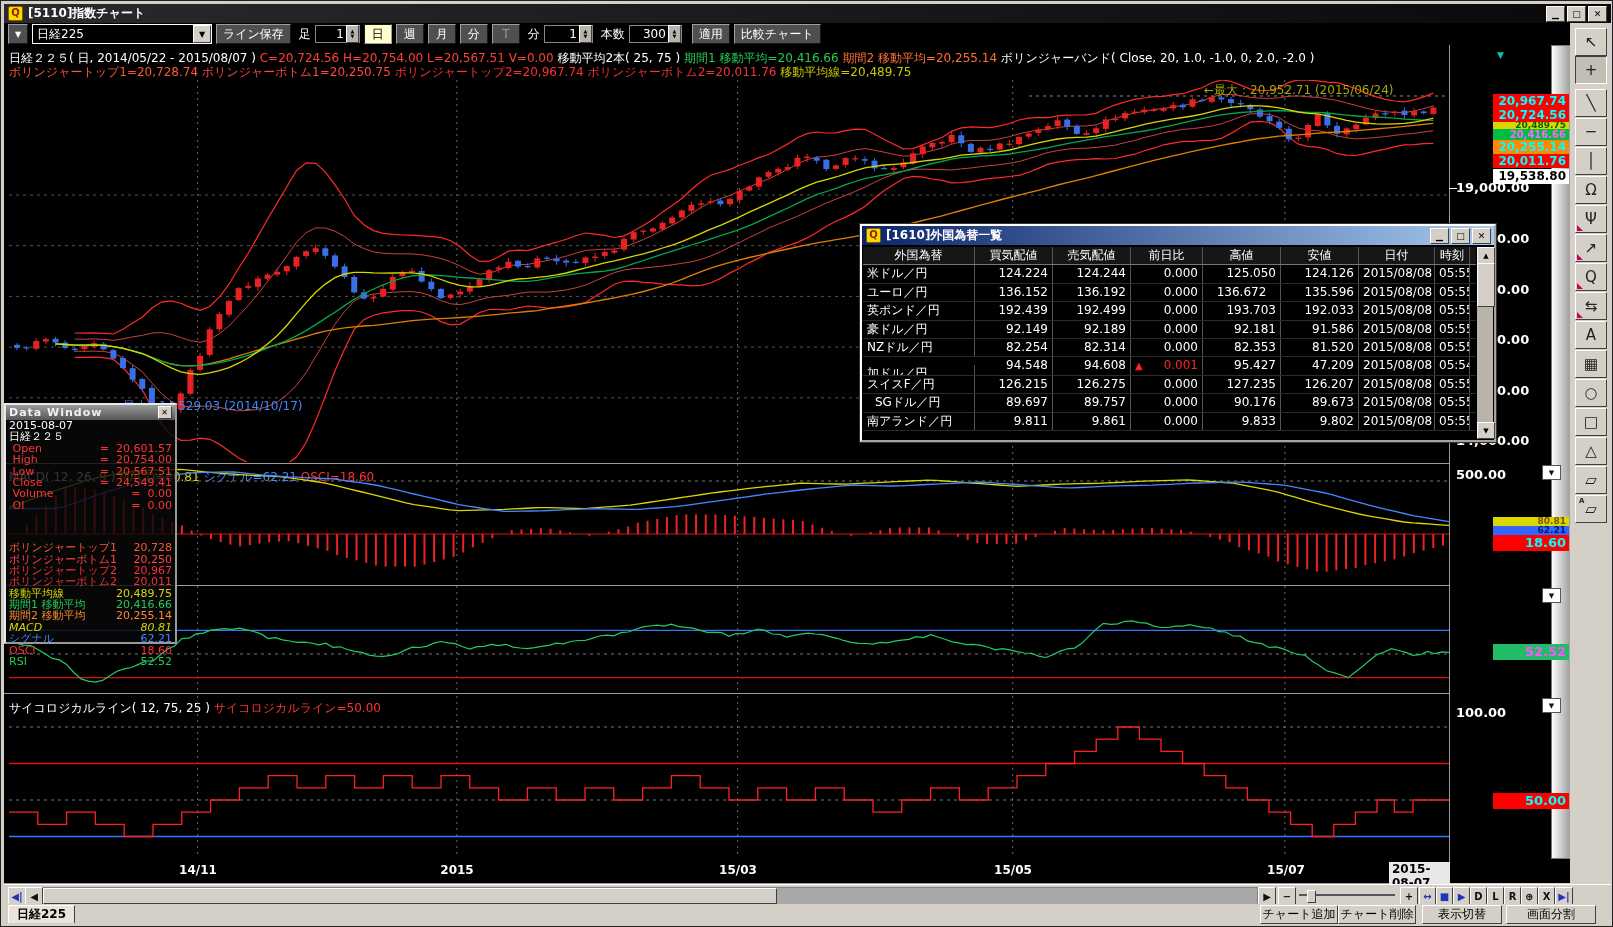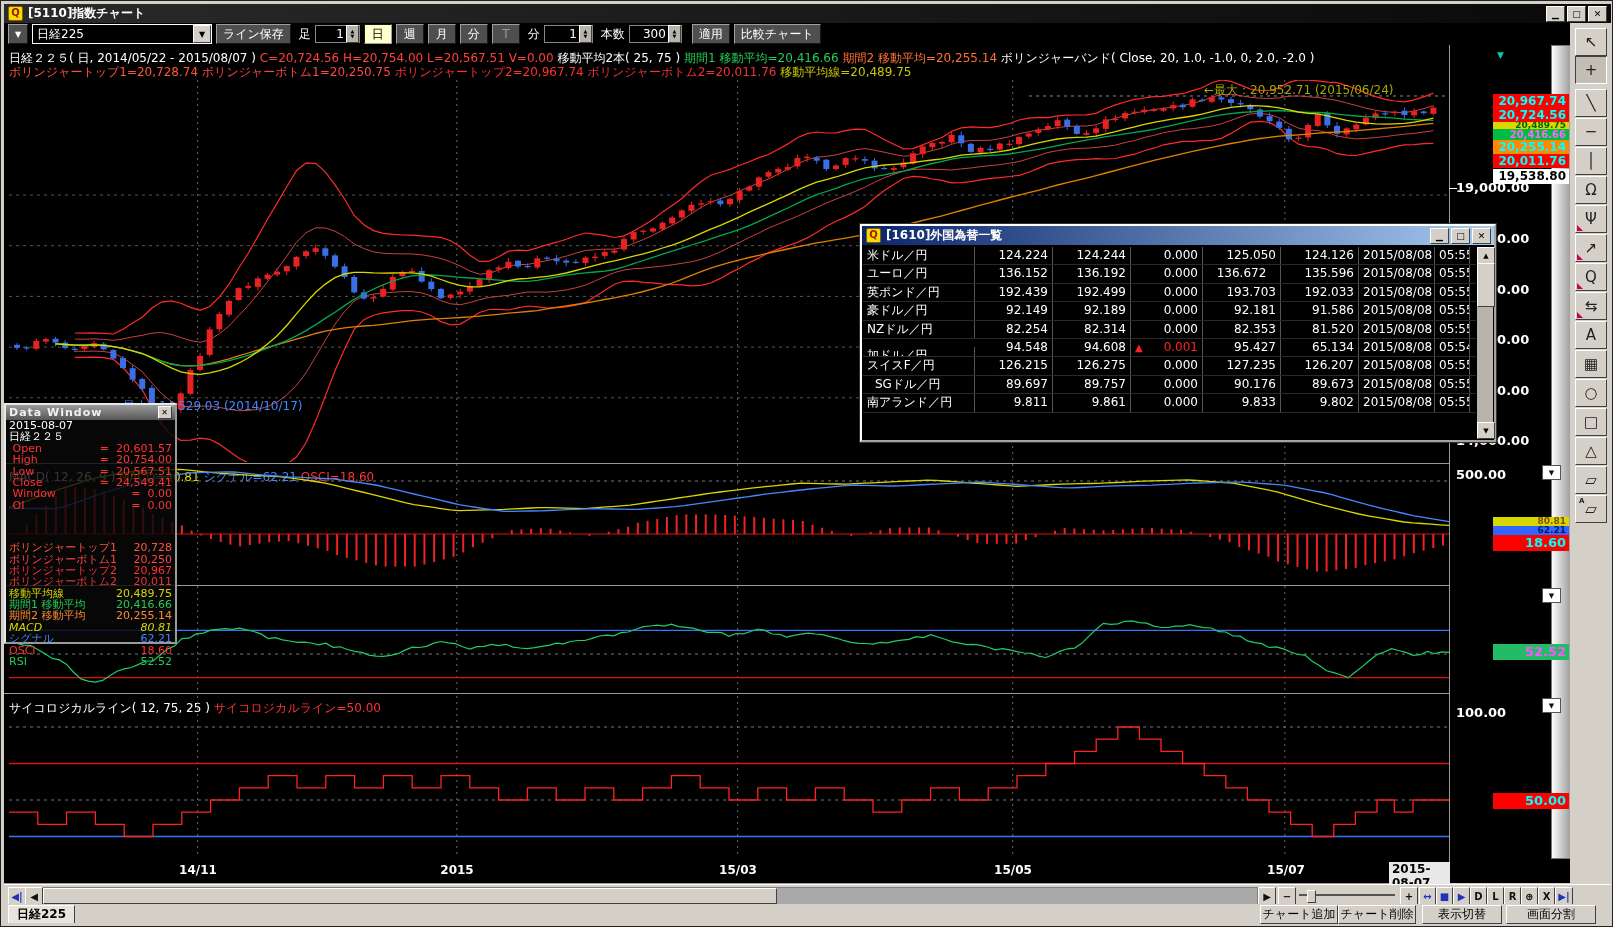--- a/index.html
+++ b/index.html
@@ -686,21 +686,21 @@
       <span>Data Window</span>
       <span class="dx bevout">✕</span>
     </div>
     <div id="dwrows">
         <div class="drow" style="color: rgb(255, 255, 255);"><span>2015-08-07</span><span class="dv"></span></div>
         <div class="drow" style="color: rgb(255, 255, 255); text-align: center;"><span>日経２２５</span><span class="dv"></span></div>
         <div class="drow" style="color: rgb(255, 51, 51);"><span> Open</span><span class="dv">=  20,601.57</span></div>
         <div class="drow" style="color: rgb(255, 51, 51);"><span> High</span><span class="dv">=  20,754.00</span></div>
         <div class="drow" style="color: rgb(255, 51, 51);"><span> Low</span><span class="dv">=  20,567.51</span></div>
         <div class="drow" style="color: rgb(255, 51, 51);"><span> Close</span><span class="dv">=  24,549.41</span></div>
-        <div class="drow" style="color: rgb(255, 51, 51);"><span> Window</span><span class="dv">=  0.00</span></div>
+        <div class="drow" style="color: rgb(255, 51, 51);"><span> Volume</span><span class="dv">=  0.00</span></div>
         <div class="drow" style="color: rgb(255, 51, 51);"><span> OI</span><span class="dv">=  0.00</span></div>
         <div class="drow" style="color: rgb(255, 85, 53); margin-top: 31px;"><span>ボリンジャートップ1</span><span class="dv">20,728</span></div>
         <div class="drow" style="color: rgb(255, 69, 69);"><span>ボリンジャーボトム1</span><span class="dv">20,250</span></div>
         <div class="drow" style="color: rgb(255, 48, 48);"><span>ボリンジャートップ2</span><span class="dv">20,967</span></div>
         <div class="drow" style="color: rgb(238, 51, 51);"><span>ボリンジャーボトム2</span><span class="dv">20,011</span></div>
         <div class="drow" style="color: rgb(216, 216, 0);"><span>移動平均線</span><span class="dv">20,489.75</span></div>
         <div class="drow" style="color: rgb(34, 204, 85);"><span>期間1 移動平均</span><span class="dv">20,416.66</span></div>
         <div class="drow" style="color: rgb(255, 136, 51);"><span>期間2 移動平均</span><span class="dv">20,255.14</span></div>
         <div class="drow" style="color: rgb(216, 216, 0); font-style: italic;"><span>MACD</span><span class="dv">80.81</span></div>
         <div class="drow" style="color: rgb(68, 136, 255);"><span>シグナル</span><span class="dv">62.21</span></div>
@@ -713,20 +713,30 @@
     <div id="ftitle">
       <div class="appicon">Q</div>
       <span>[1610]外国為替一覧</span>
       <span style="margin-left:auto;display:flex;margin-right:3px;" id="fctrls">
           <div class="wbtn bevout">▁</div>
           <div class="wbtn bevout">□</div>
           <div class="wbtn bevout">✕</div>
         </span>
     </div>
     <div id="ftable">
+        <div class="frow head">
+          <div class="fc" style="width: 112px; text-align: center;">外国為替</div>
+          <div class="fc" style="width: 78px; text-align: center;">買気配値</div>
+          <div class="fc" style="width: 78px; text-align: center;">売気配値</div>
+          <div class="fc" style="width: 72px; text-align: center;">前日比</div>
+          <div class="fc" style="width: 78px; text-align: center;">高値</div>
+          <div class="fc" style="width: 78px; text-align: center;">安値</div>
+          <div class="fc" style="width: 76px; text-align: center;">日付</div>
+          <div class="fc" style="width: 35px; text-align: center;">時刻</div>
+        </div>
         <div class="frow">
           <div class="fc" style="width: 112px;">米ドル／円</div>
           <div class="fc num" style="width: 78px;">124.224</div>
           <div class="fc num" style="width: 78px;">124.244</div>
           <div class="fc" style="width: 72px; display: flex;">
             <span style="color: rgb(255, 34, 34); font-size: 10px;"></span>
             <span style="margin-left: auto;">0.000</span>
           </div>
           <div class="fc num" style="width: 78px;">125.050</div>
           <div class="fc num" style="width: 78px;">124.126</div>
@@ -787,21 +797,21 @@
         </div>
         <div class="frow">
           <div class="fc" style="width: 112px; margin-top: 8px;">加ドル／円</div>
           <div class="fc num" style="width: 78px;">94.548</div>
           <div class="fc num" style="width: 78px;">94.608</div>
           <div class="fc" style="width: 72px; display: flex;">
             <span style="color: rgb(255, 34, 34); font-size: 10px;">▲</span>
             <span style="margin-left: auto; color: rgb(255, 34, 34);">0.001</span>
           </div>
           <div class="fc num" style="width: 78px;">95.427</div>
-          <div class="fc num" style="width: 78px;">65.134</div>
+          <div class="fc num" style="width: 78px;">47.209</div>
           <div class="fc num" style="width: 76px;">2015/08/08</div>
           <div class="fc" style="width: 35px;">05:54</div>
         </div>
         <div class="frow">
           <div class="fc" style="width: 112px;">スイスF／円</div>
           <div class="fc num" style="width: 78px;">126.215</div>
           <div class="fc num" style="width: 78px;">126.275</div>
           <div class="fc" style="width: 72px; display: flex;">
             <span style="color: rgb(255, 34, 34); font-size: 10px;"></span>
             <span style="margin-left: auto;">0.000</span>

